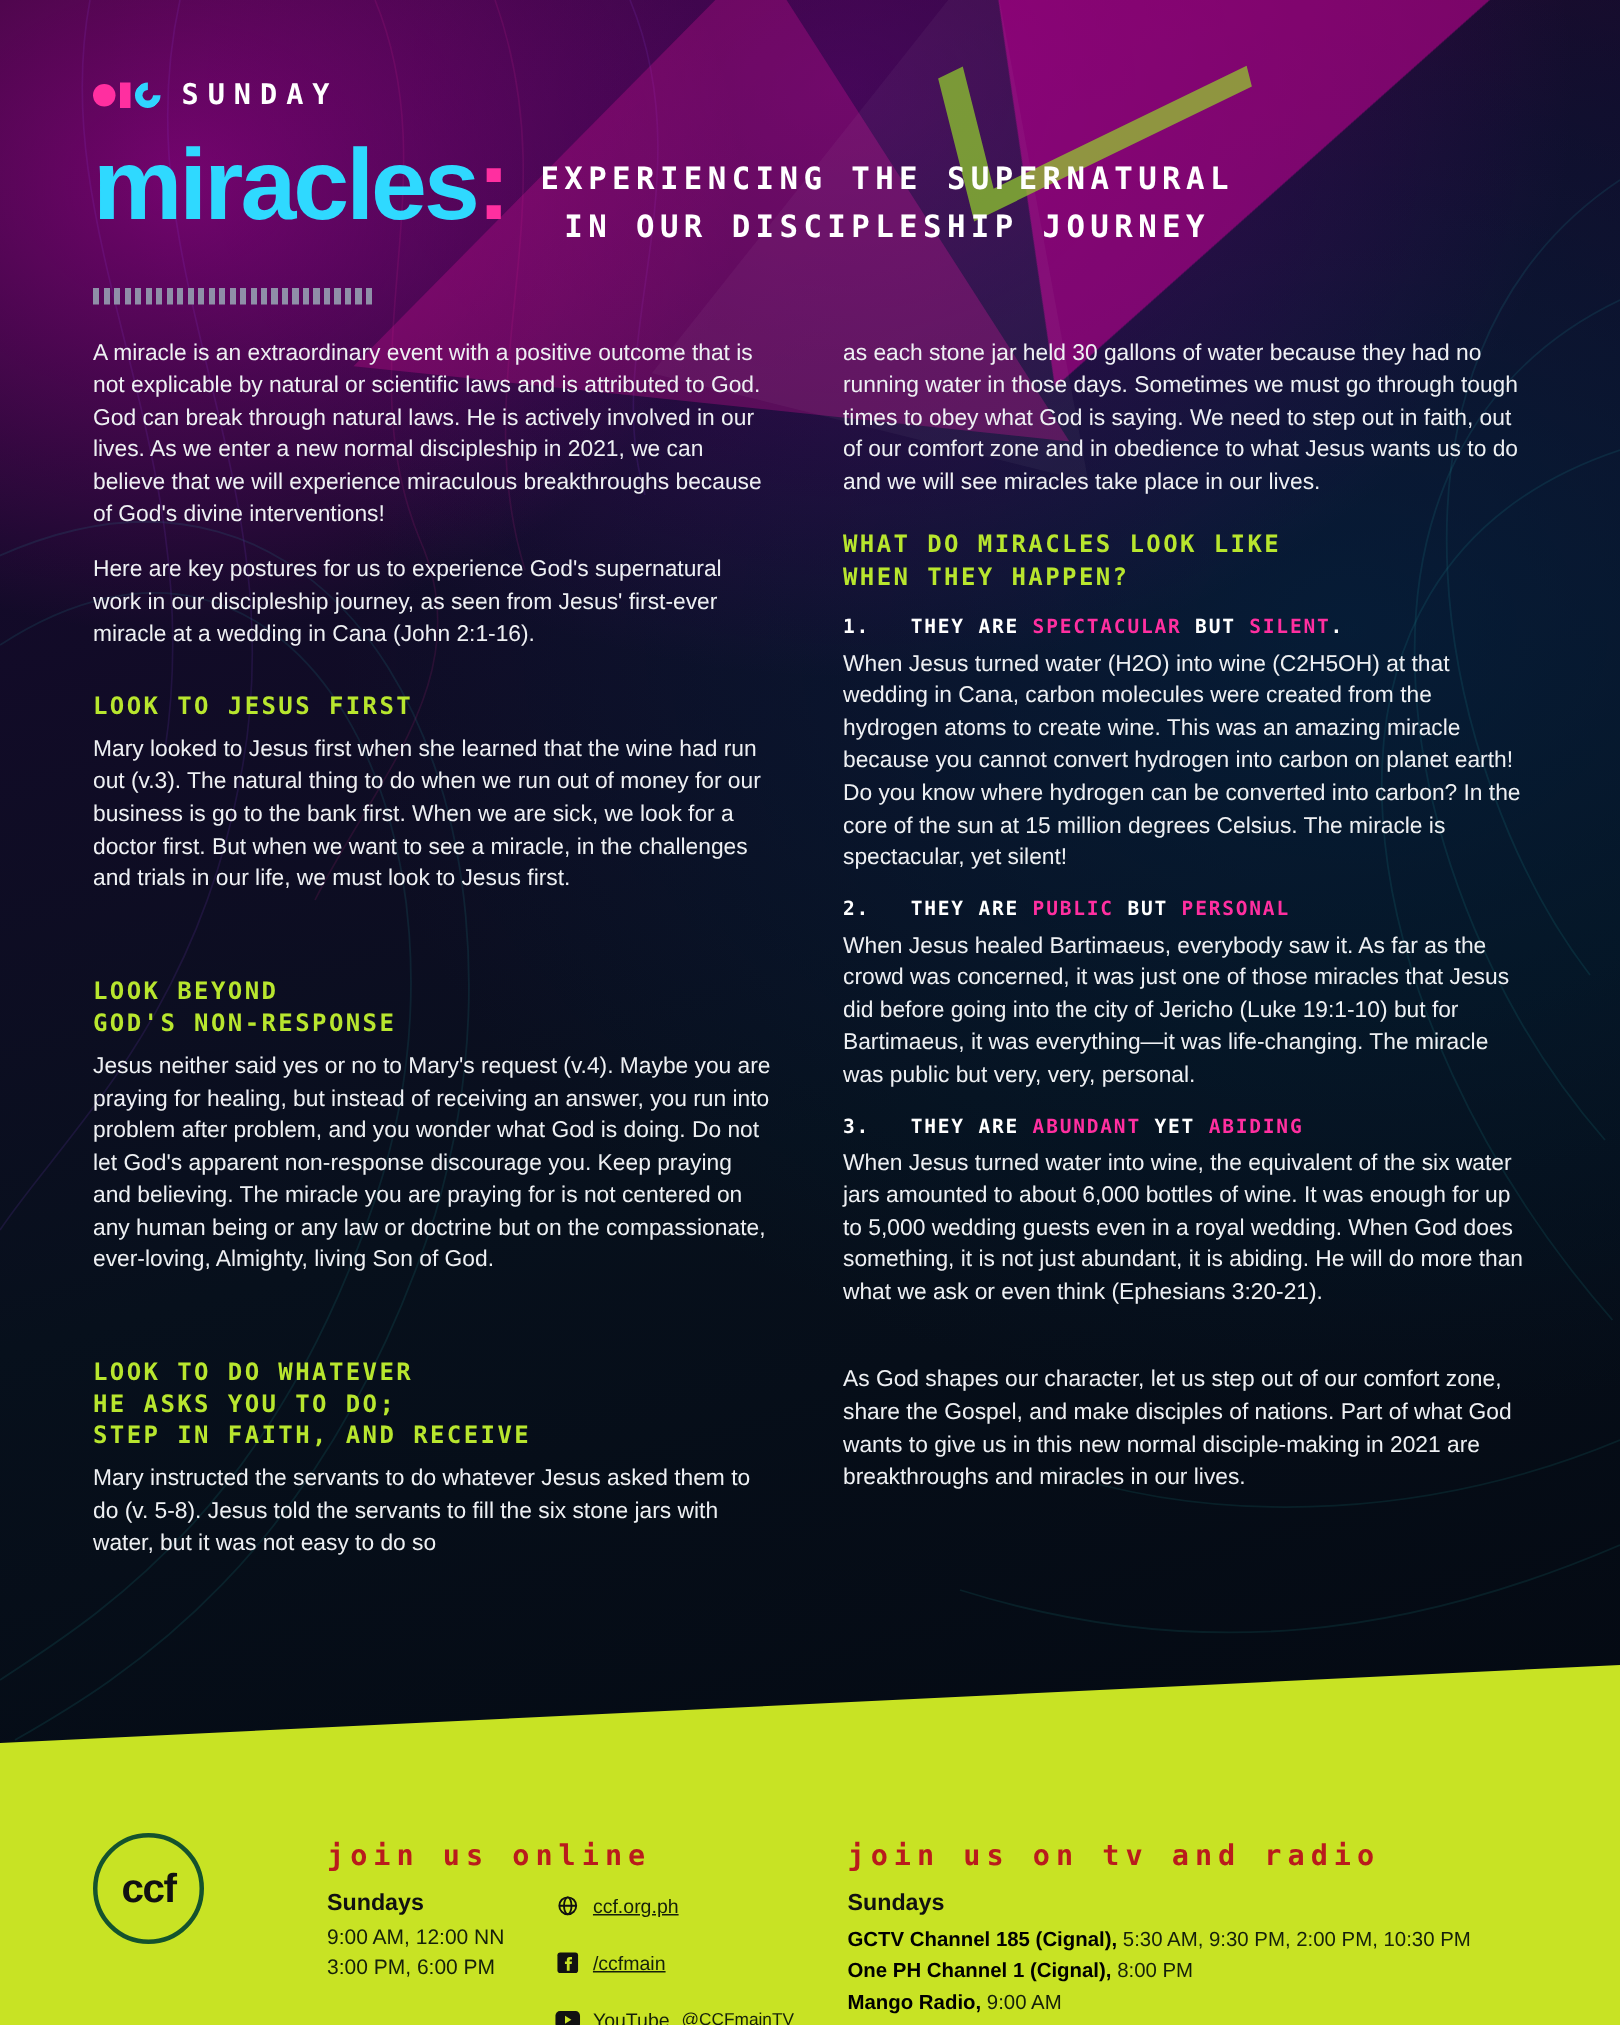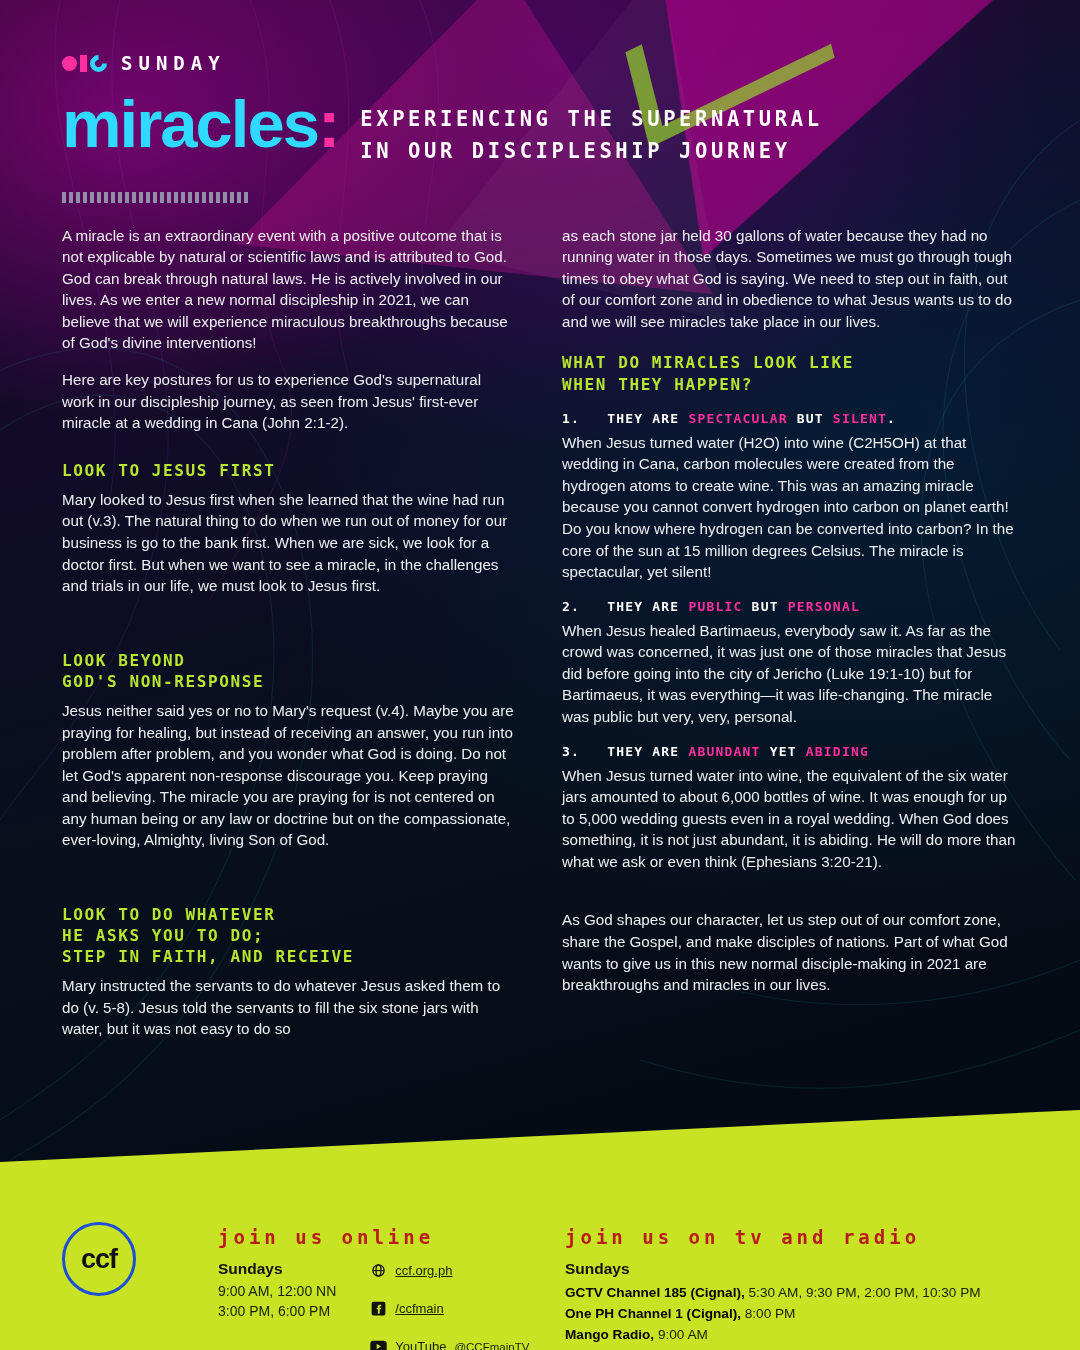--- a/index.html
+++ b/index.html
@@ -73,21 +73,21 @@
   }
   .ccflogo .c {
     width: 17px; height: 17px; border-radius: 50%;
     border: 5px solid #2fd4ff; border-right-color: transparent;
     transform: rotate(-45deg);
   }
   .sunday {
     font-family: "DejaVu Sans Mono", monospace;
     color: #ffffff; font-size: 19px; letter-spacing: 6px; font-weight: 700;
   }
-  .titlerow { display: flex; align-items: flex-start; gap: 22px; margin-top: 16px; }
+  .titlerow { display: flex; align-items: flex-start; gap: 22px; margin-top: 16px; text-align: center; }
   .miracles {
     font-family: "Liberation Sans", sans-serif;
     font-weight: 700;
     font-size: 67px;
     color: #2fd9ff;
     letter-spacing: -2px;
     line-height: 1;
   }
   .miracles .colon { color: #ff2fa0; }
   .subtitle {
@@ -149,21 +149,21 @@
     background: #c8e324;
     clip-path: polygon(0 52px, 1080px 0, 1080px 240px, 0 240px);
   }
   .footer-inner {
     position: absolute; inset: 0;
     padding: 68px 0 0 0;
   }
   .ccf-circle {
     position: absolute; left: 62px; top: 112px;
     width: 74px; height: 74px; border-radius: 50%;
-    border: 3px solid #1d4ed8; display: flex; align-items: center; justify-content: center;
+    border: 3px solid #14532d; display: flex; align-items: center; justify-content: center;
     font-family: "Liberation Sans", sans-serif;
     font-weight: 700; font-size: 27px; color: #111; letter-spacing: -1px;
   }
   .foot-col { position: absolute; color: #15200a; }
   .foot-head {
     font-family: "DejaVu Sans Mono", monospace;
     font-weight: 700; font-size: 19px; letter-spacing: 4px; color: #b91c1c;
     margin-bottom: 12px;
   }
   .foot-sub { font-weight: 700; font-size: 15.5px; color: #111; margin-bottom: 4px; }
@@ -231,21 +231,21 @@
         <div>IN OUR DISCIPLESHIP JOURNEY</div>
       </div>
     </div>
     <div class="dashrule"></div>
   </div>
 
   <div class="cols">
 
     <div class="col">
       <p class="body">A miracle is an extraordinary event with a positive outcome that is not explicable by natural or scientific laws and is attributed to God. God can break through natural laws. He is actively involved in our lives. As we enter a new normal discipleship in 2021, we can believe that we will experience miraculous breakthroughs because of God's divine interventions!</p>
-      <p class="body">Here are key postures for us to experience God's supernatural work in our discipleship journey, as seen from Jesus' first-ever miracle at a wedding in Cana (John 2:1-2).</p>
+      <p class="body">Here are key postures for us to experience God's supernatural work in our discipleship journey, as seen from Jesus' first-ever miracle at a wedding in Cana (John 2:1-16).</p>
 
       <h2 class="sec">LOOK TO JESUS FIRST</h2>
       <p class="body">Mary looked to Jesus first when she learned that the wine had run out (v.3). The natural thing to do when we run out of money for our business is go to the bank first. When we are sick, we look for a doctor first. But when we want to see a miracle, in the challenges and trials in our life, we must look to Jesus first.</p>
 
       <div class="spacer-sm"></div>
       <h2 class="sec">
         <span>LOOK BEYOND</span><br>
         <span>GOD'S NON-RESPONSE</span>
       </h2>
       <p class="body">Jesus neither said yes or no to Mary's request (v.4). Maybe you are praying for healing, but instead of receiving an answer, you run into problem after problem, and you wonder what God is doing. Do not let God's apparent non-response discourage you. Keep praying and believing. The miracle you are praying for is not centered on any human being or any law or doctrine but on the compassionate, ever-loving, Almighty, living Son of God.</p>

